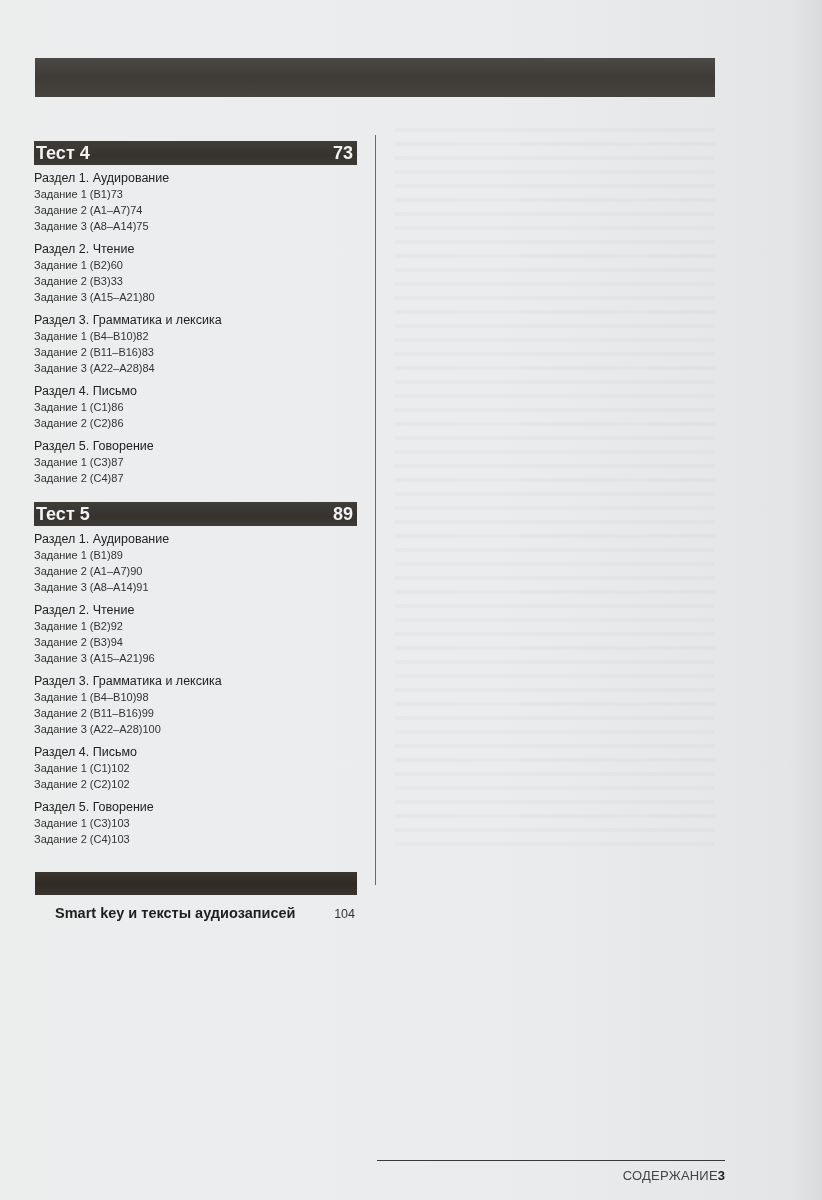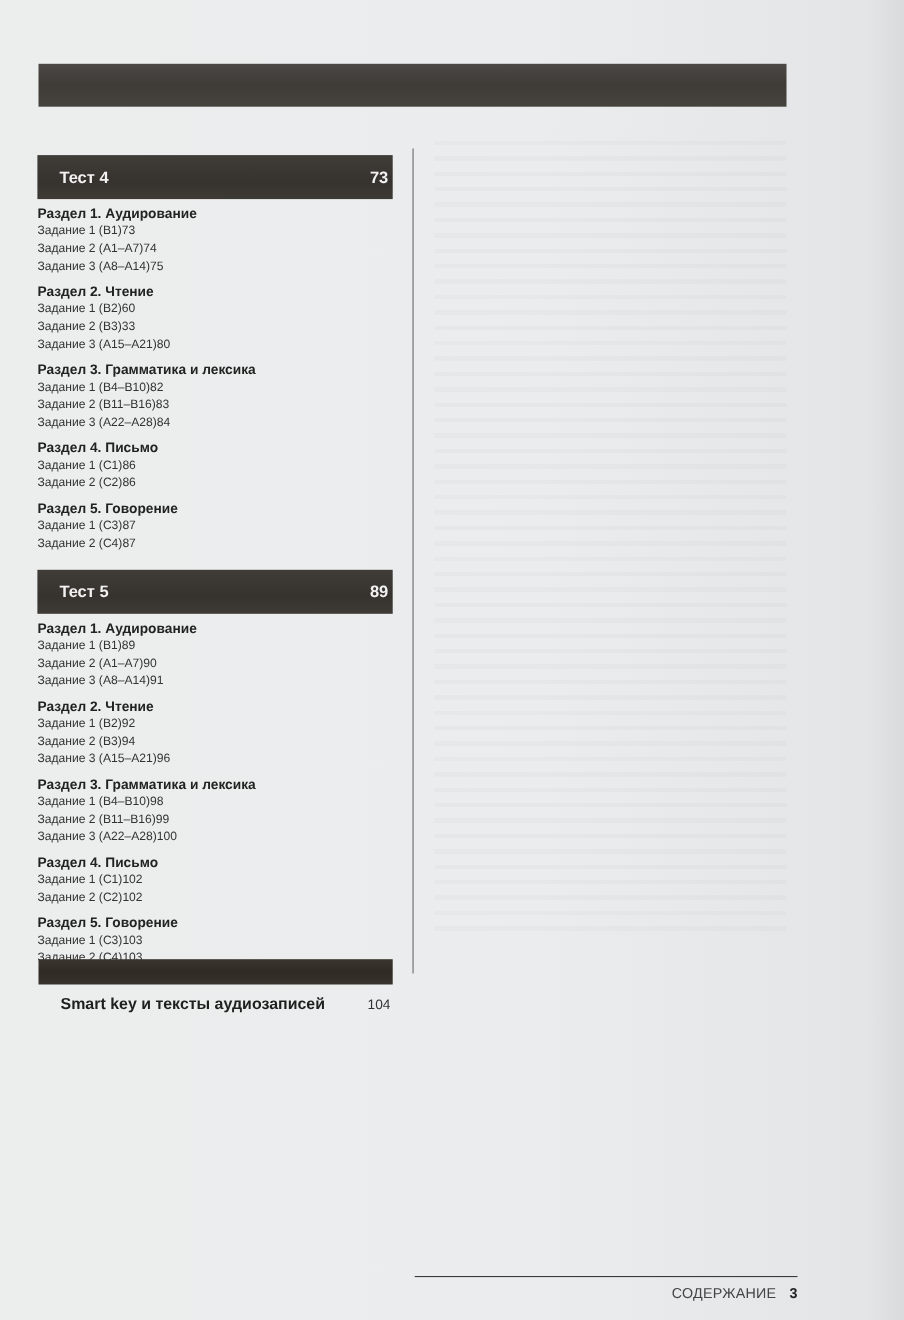--- a/index.html
+++ b/index.html
@@ -32,37 +32,37 @@
     left: 375px; top: 135px;
     width: 1px; height: 750px;
     background: #6a6a6a;
   }
   .left-col {
     position: absolute;
     left: 34px; top: 141px;
     width: 323px;
   }
   .test-header {
-    height: 40px;
+    height: 24px;
     background: linear-gradient(180deg, #403c38 0%, #36322e 60%, #3e3a36 100%);
     color: #f2f2f2;
     font-weight: bold;
-    font-size: 15px;
+    font-size: 18px;
     display: flex;
     justify-content: space-between;
     align-items: center;
-    padding: 0 4px 0 20px;
+    padding: 0 4px 0 2px;
     box-sizing: border-box;
     margin-bottom: 5px;
   }
   .section {
     margin-bottom: 7px;
   }
   .section-title {
-    font-weight: bold;
+    font-weight: normal;
     font-size: 12.5px;
     line-height: 16px;
     color: #222;
   }
   .row {
     display: flex;
     justify-content: flex-start;
     font-size: 11px;
     line-height: 16px;
     color: #333;
@@ -107,21 +107,20 @@
     background: #3a3a3a;
   }
   .footer {
     position: absolute;
     top: 1168px;
     left: 560px;
     width: 165px;
     display: flex;
     justify-content: flex-end;
     align-items: baseline;
-    gap: 12px;
   }
   .footer-label {
     font-size: 13px;
     color: #444;
     letter-spacing: 0.2px;
   }
   .footer-page {
     font-size: 13px;
     font-weight: bold;
     color: #222;

